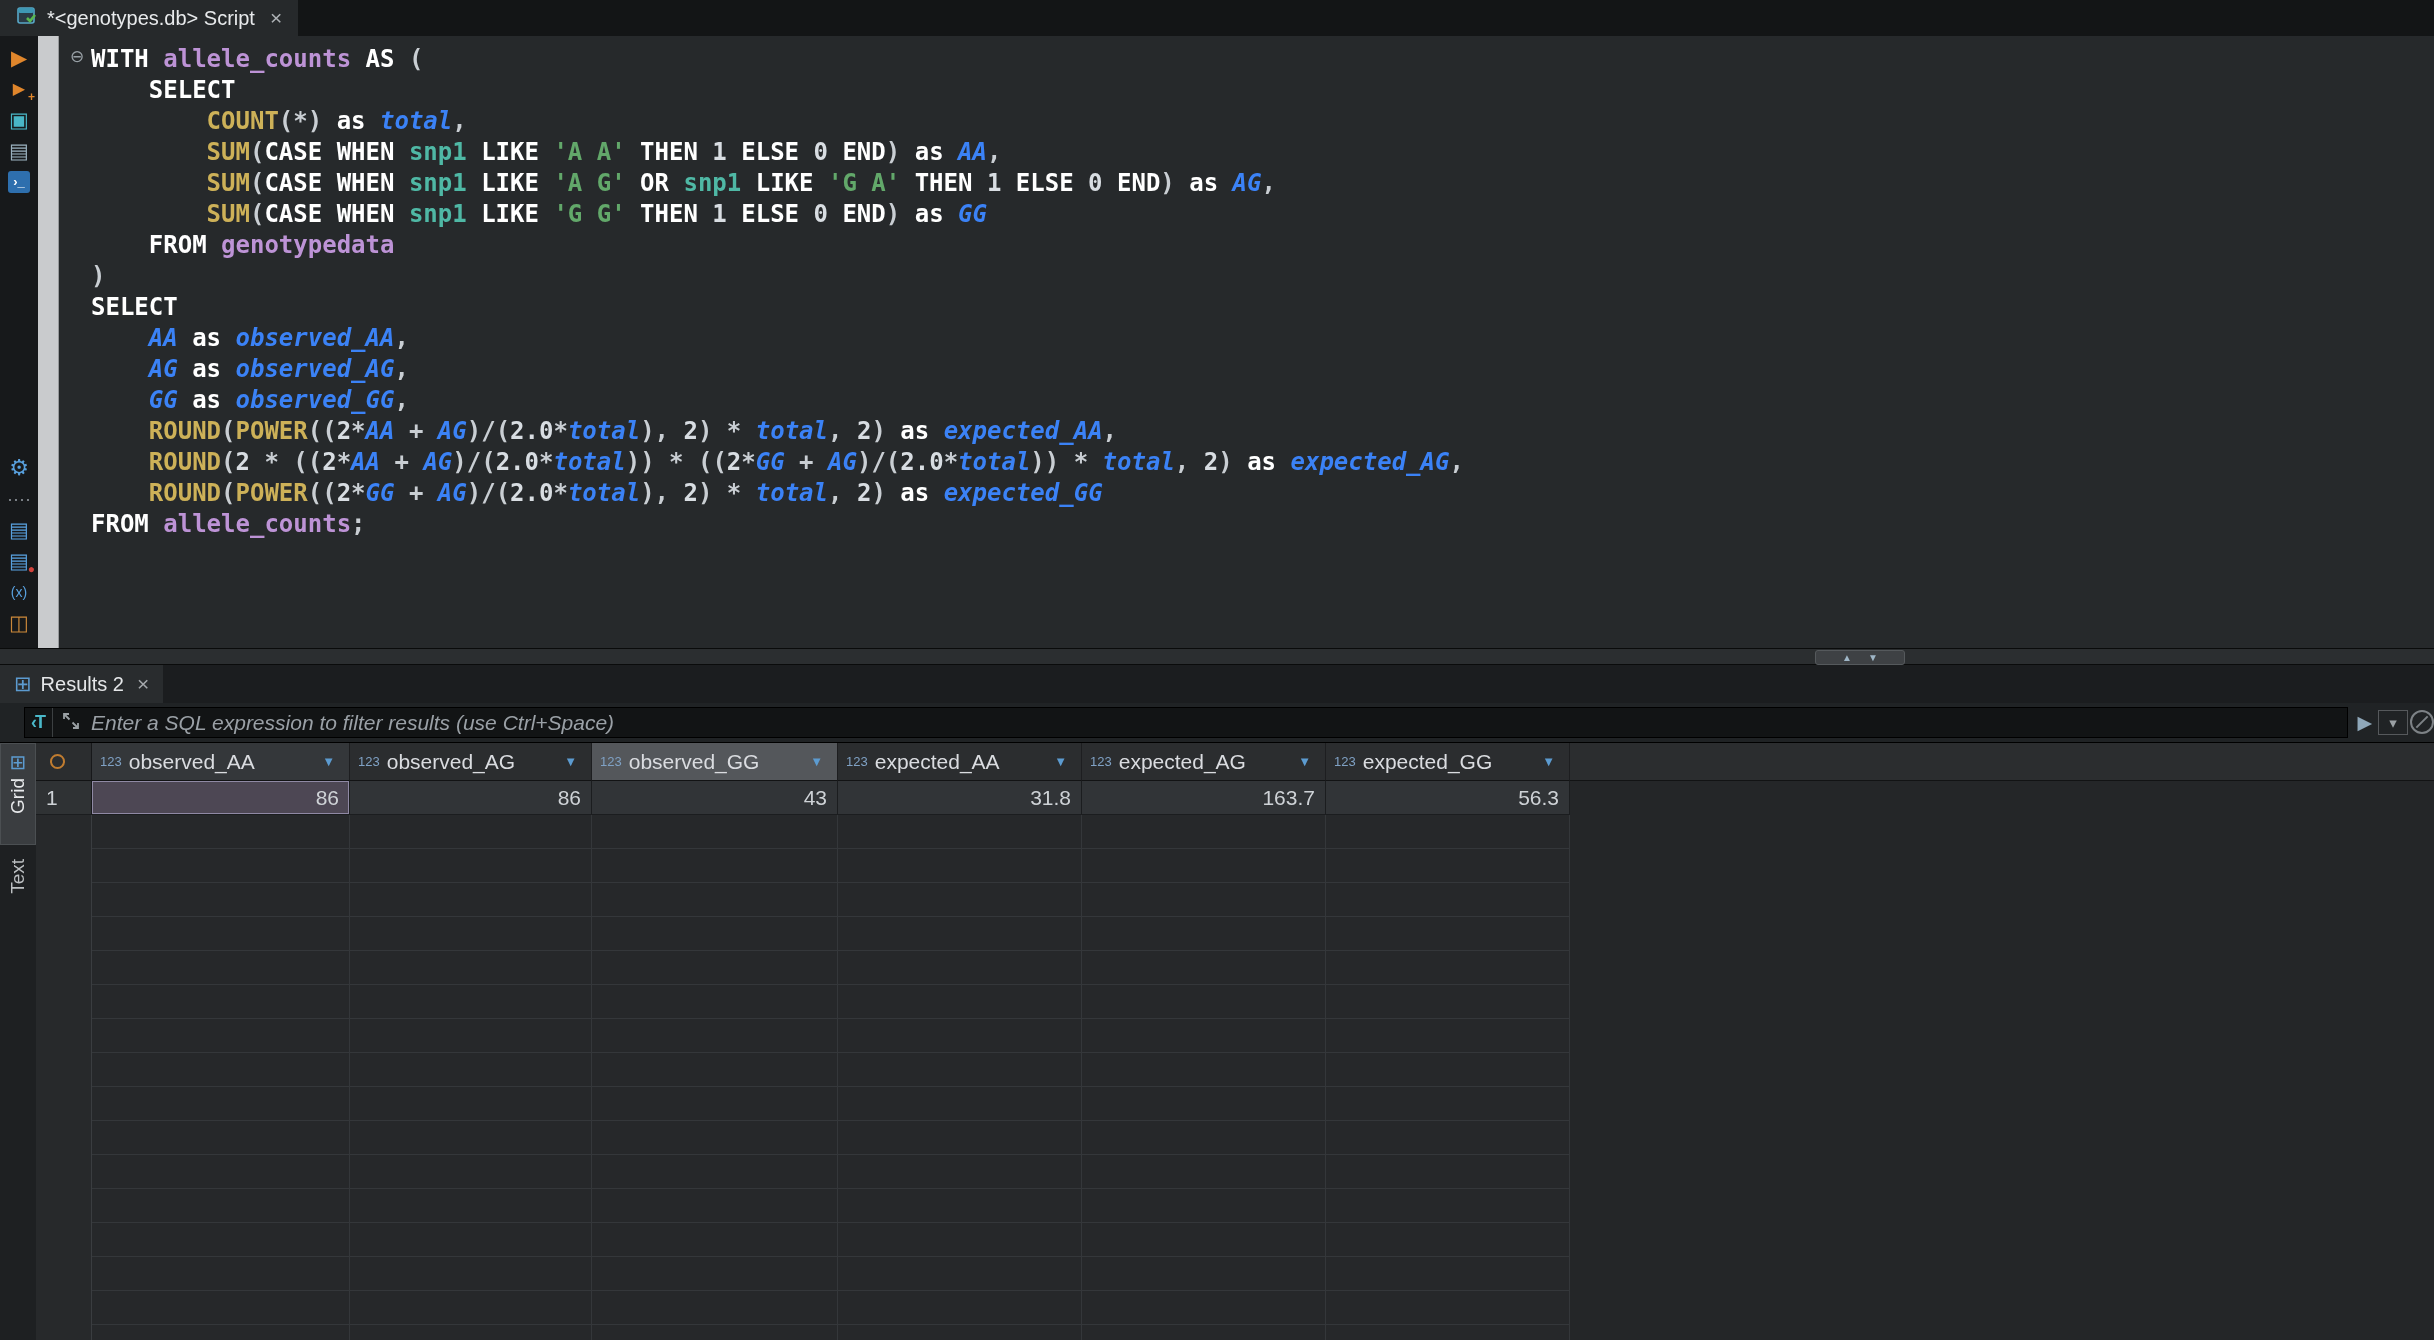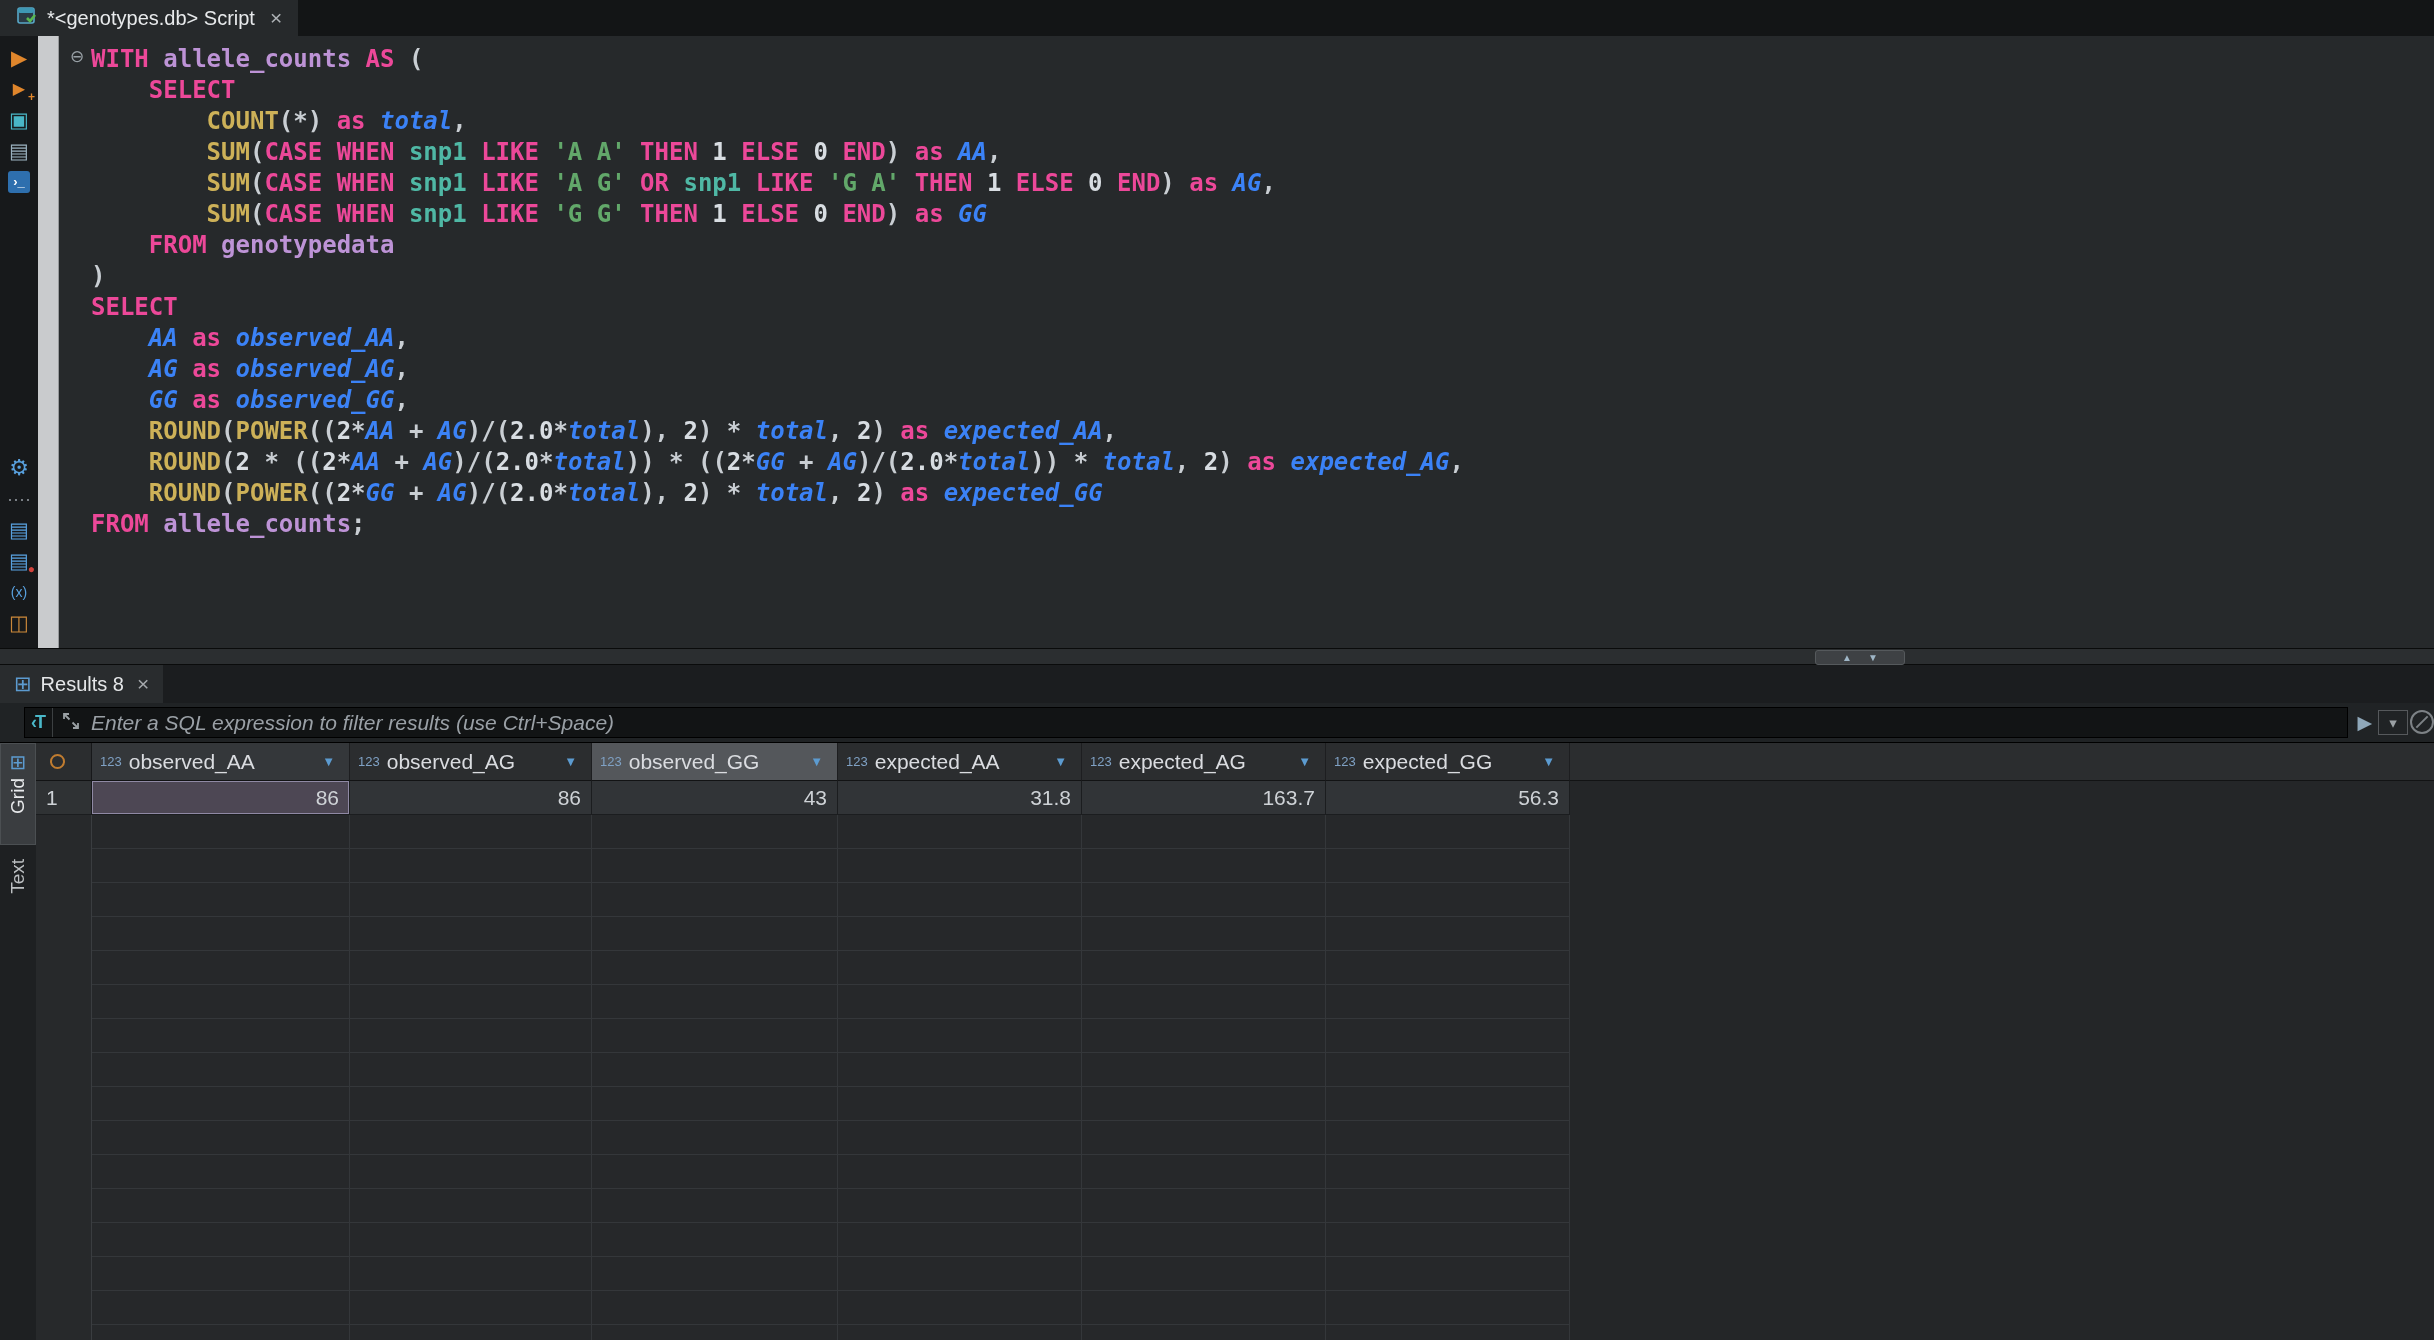--- a/index.html
+++ b/index.html
@@ -18,21 +18,21 @@
   .tbi.boxed span.g{display:flex;align-items:center;justify-content:center;width:22px;height:22px;border-radius:3px;font-size:13px;font-weight:bold;}
   .tbadge{position:absolute;bottom:1px;right:3px;font-size:12px;line-height:1;font-weight:bold;}
   .tb-bottom{margin-top:auto;display:flex;flex-direction:column;align-items:center;}
 
   
   .ruler{position:absolute;left:38px;top:36px;width:20px;height:612px;background:#c9cbcd;border-right:1px solid #97999b;}
   .editor{position:absolute;left:59px;top:36px;width:2375px;height:612px;background:#26292b;overflow:hidden;}
   .fold{position:absolute;left:11px;top:12px;color:#98a0a6;font-size:17px;line-height:1;}
   .code{position:absolute;left:32px;top:8px;font-family:"DejaVu Sans Mono",monospace;font-size:24px;line-height:31px;font-weight:bold;white-space:pre;}
   .code-line{height:31px;}
-  .tok-k{color:#ec4899;}
+  .tok-k{color:#ffffff;}
   .tok-f{color:#cdb158;}
   .tok-i{color:#bd93d6;}
   .tok-a{color:#3b82f6;font-style:italic;}
   .tok-c{color:#4fb8a5;}
   .tok-s{color:#62a86a;}
   .tok-n{color:#d8dde2;}
   .tok-p{color:#c9ced3;}
 
   
   .sash{position:absolute;left:0;top:648px;width:100%;height:17px;background:#2b2e30;border-top:1px solid #0a0b0b;border-bottom:1px solid #0a0b0b;box-sizing:border-box;}
@@ -160,21 +160,21 @@
   <div class="sash">
     <div class="sash-pill">
       <span>▲</span>
       <span>▼</span>
     </div>
   </div>
 
   <div class="rtabbar">
     <div class="rtab">
       <span class="gicon">⊞</span>
-      <span>Results 8</span>
+      <span>Results 2</span>
       <span class="close">×</span>
     </div>
   </div>
 
   <div class="filterbar">
     <div class="ffield">
       <span class="fbadge">‹T</span>
       <span class="fdiv"></span>
       <span>
         <svg width="20" height="20" viewBox="0 0 20 20">

